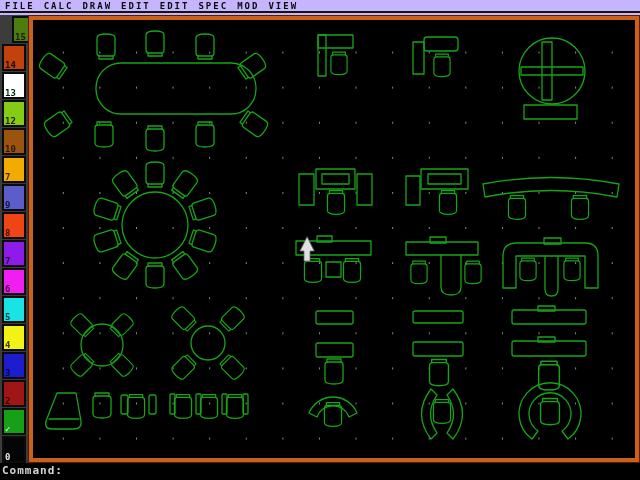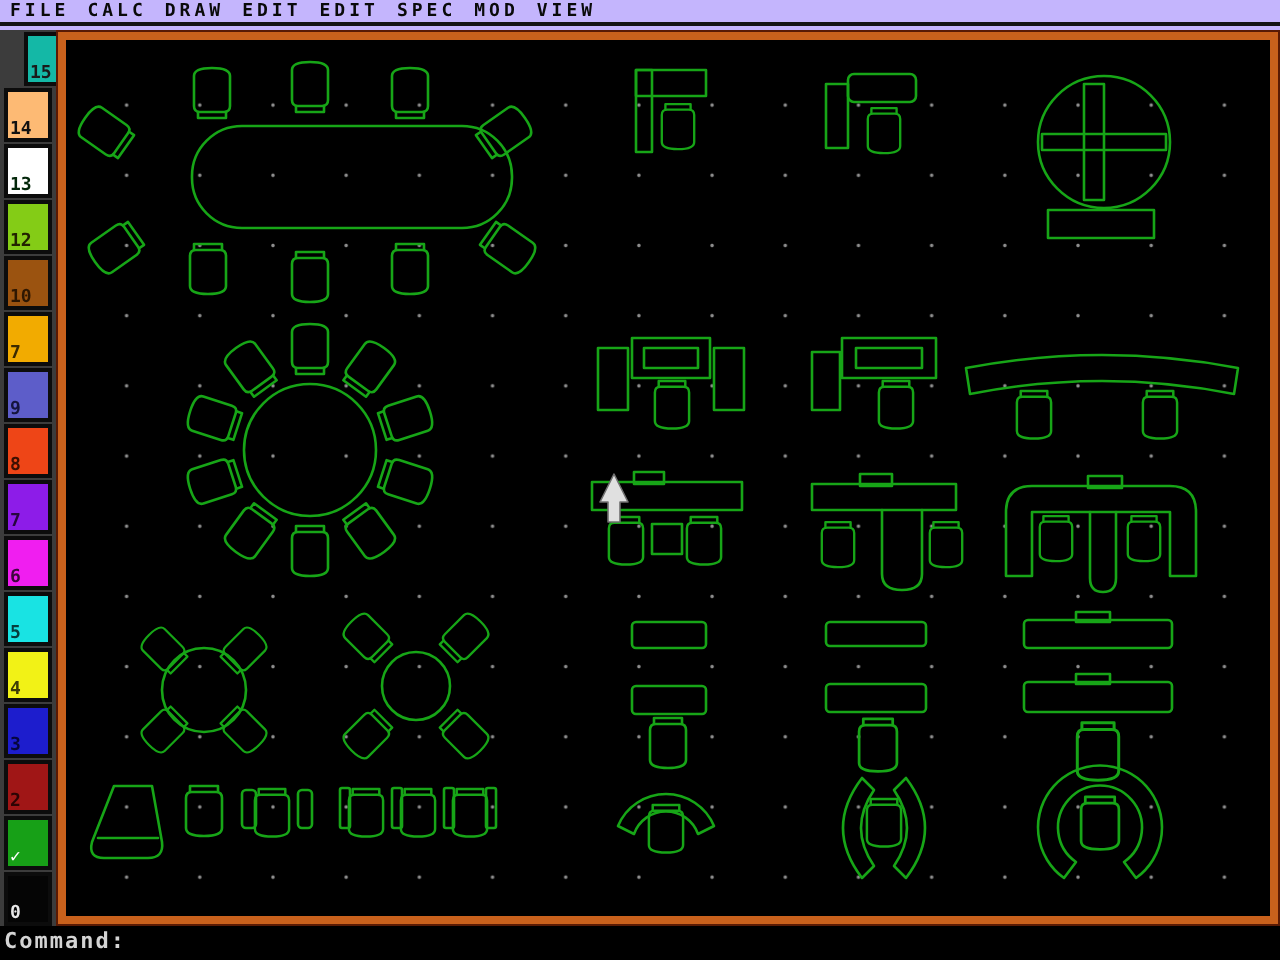--- a/index.html
+++ b/index.html
@@ -42,24 +42,24 @@
   <span class="menu-item">CALC</span>
   <span class="menu-item">DRAW</span>
   <span class="menu-item">EDIT</span>
   <span class="menu-item">EDIT</span>
   <span class="menu-item">SPEC</span>
   <span class="menu-item">MOD</span>
   <span class="menu-item">VIEW</span>
 </div>
 
 <div class="toolbar">
-  <div class="swatch" style="background-color: #14b8a6; margin-left: 20px;">
+  <div class="swatch" style="background-color: #4d7c0f; margin-left: 20px;">
       <span class="lbl" style="color:#1a1a1a">15</span>
     </div>
-  <div class="swatch" style="background-color: #fdba74;">
+  <div class="swatch" style="background-color: #c2410c;">
       <span class="lbl" style="color:#111">14</span>
     </div>
   <div class="swatch" style="background-color: #ffffff;">
       <span class="lbl" style="color:#03270a">13</span>
     </div>
   <div class="swatch" style="background-color: #84cc16;">
       <span class="lbl" style="color:#222200">12</span>
     </div>
   <div class="swatch" style="background-color: rgb(155, 83, 16);">
       <span class="lbl" style="color:#2e1702">10</span>

